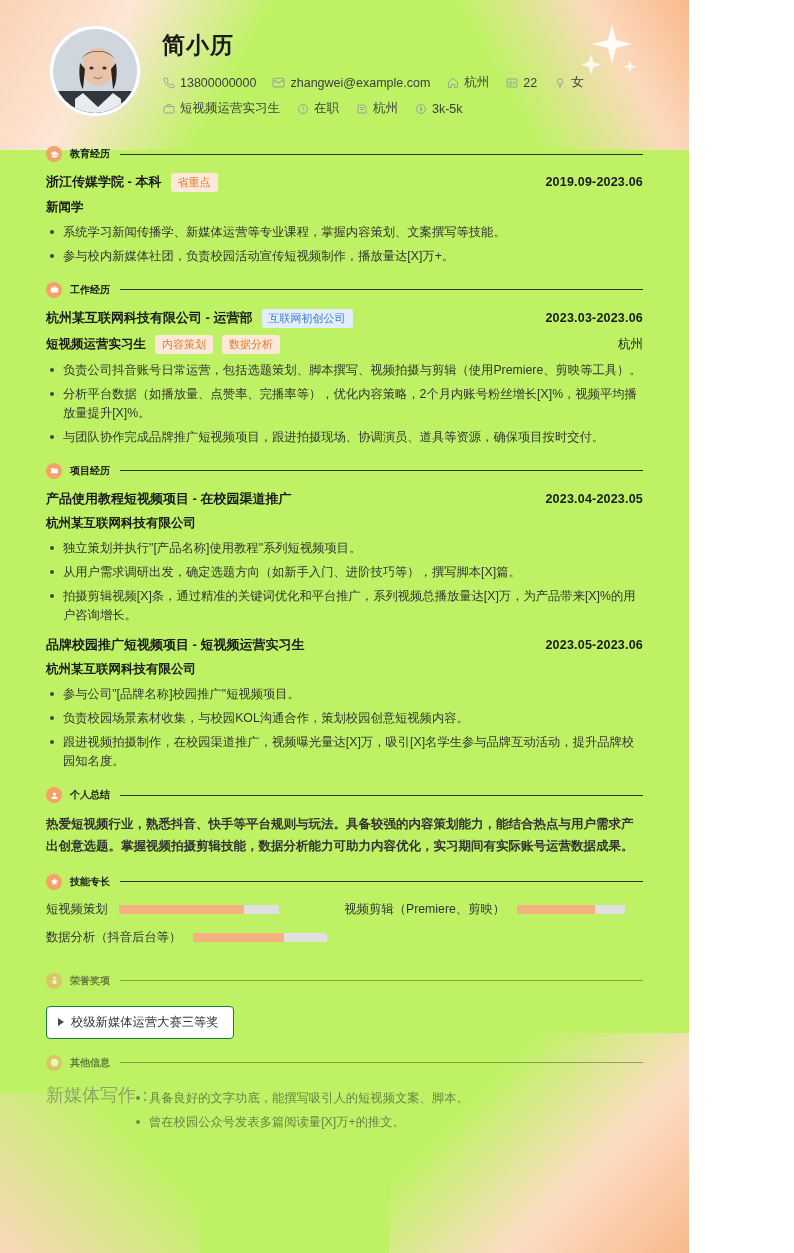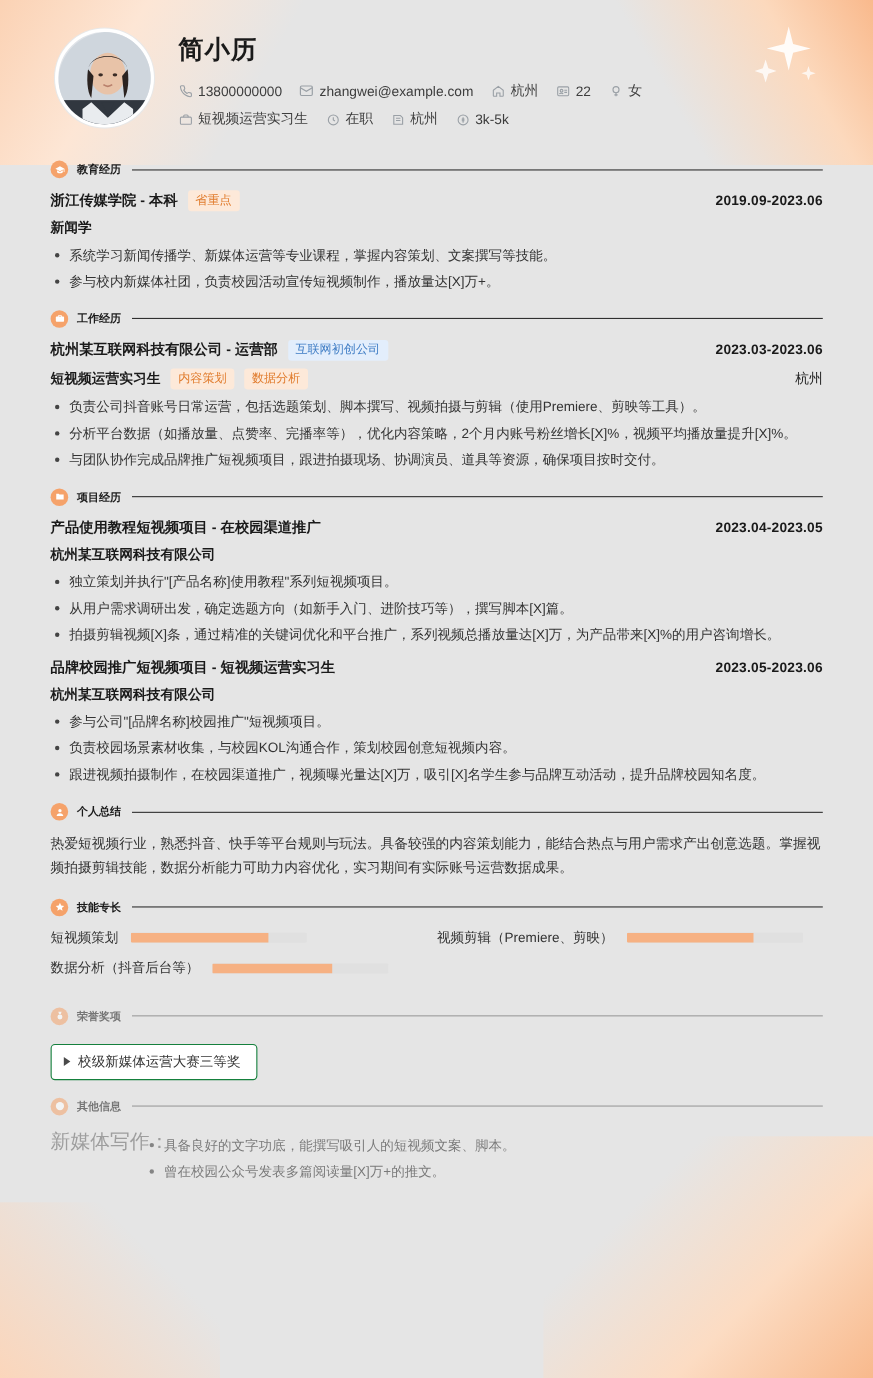--- a/index.html
+++ b/index.html
@@ -8,23 +8,23 @@
     width: 794px;
     height: 1253px;
     background: #ffffff;
     font-family: "Liberation Sans", "DejaVu Sans", sans-serif;
     color: #222;
     position: relative;
     overflow: hidden;
   }
   .page {
     position: relative;
-    width: 794px;
+    width: 689px;
     height: 1253px;
-    background: #e5e5e5;
+    background: #bef264;
     overflow: hidden;
   }
   
   .corner-tl {
     position: absolute; top: 0; left: 0; width: 300px; height: 150px;
     background: linear-gradient(120deg, #fbd2b4 0%, #fde6d5 35%, rgba(255,255,255,0) 72%);
     pointer-events: none;
   }
   .corner-tr {
     position: absolute; top: 0; right: 0; width: 250px; height: 150px;
@@ -220,20 +220,21 @@
     top: 7px;
     width: 4px; height: 4px;
     border-radius: 50%;
     background: #444;
   }
   .para {
     font-size: 12.5px;
     line-height: 1.75;
     color: #333;
     margin-top: 0;
+    font-weight: bold;
   }
   
   .skills-grid {
     display: flex;
     flex-wrap: wrap;
     margin-top: 8px;
   }
   .skill {
     width: 50%;
     display: flex;

